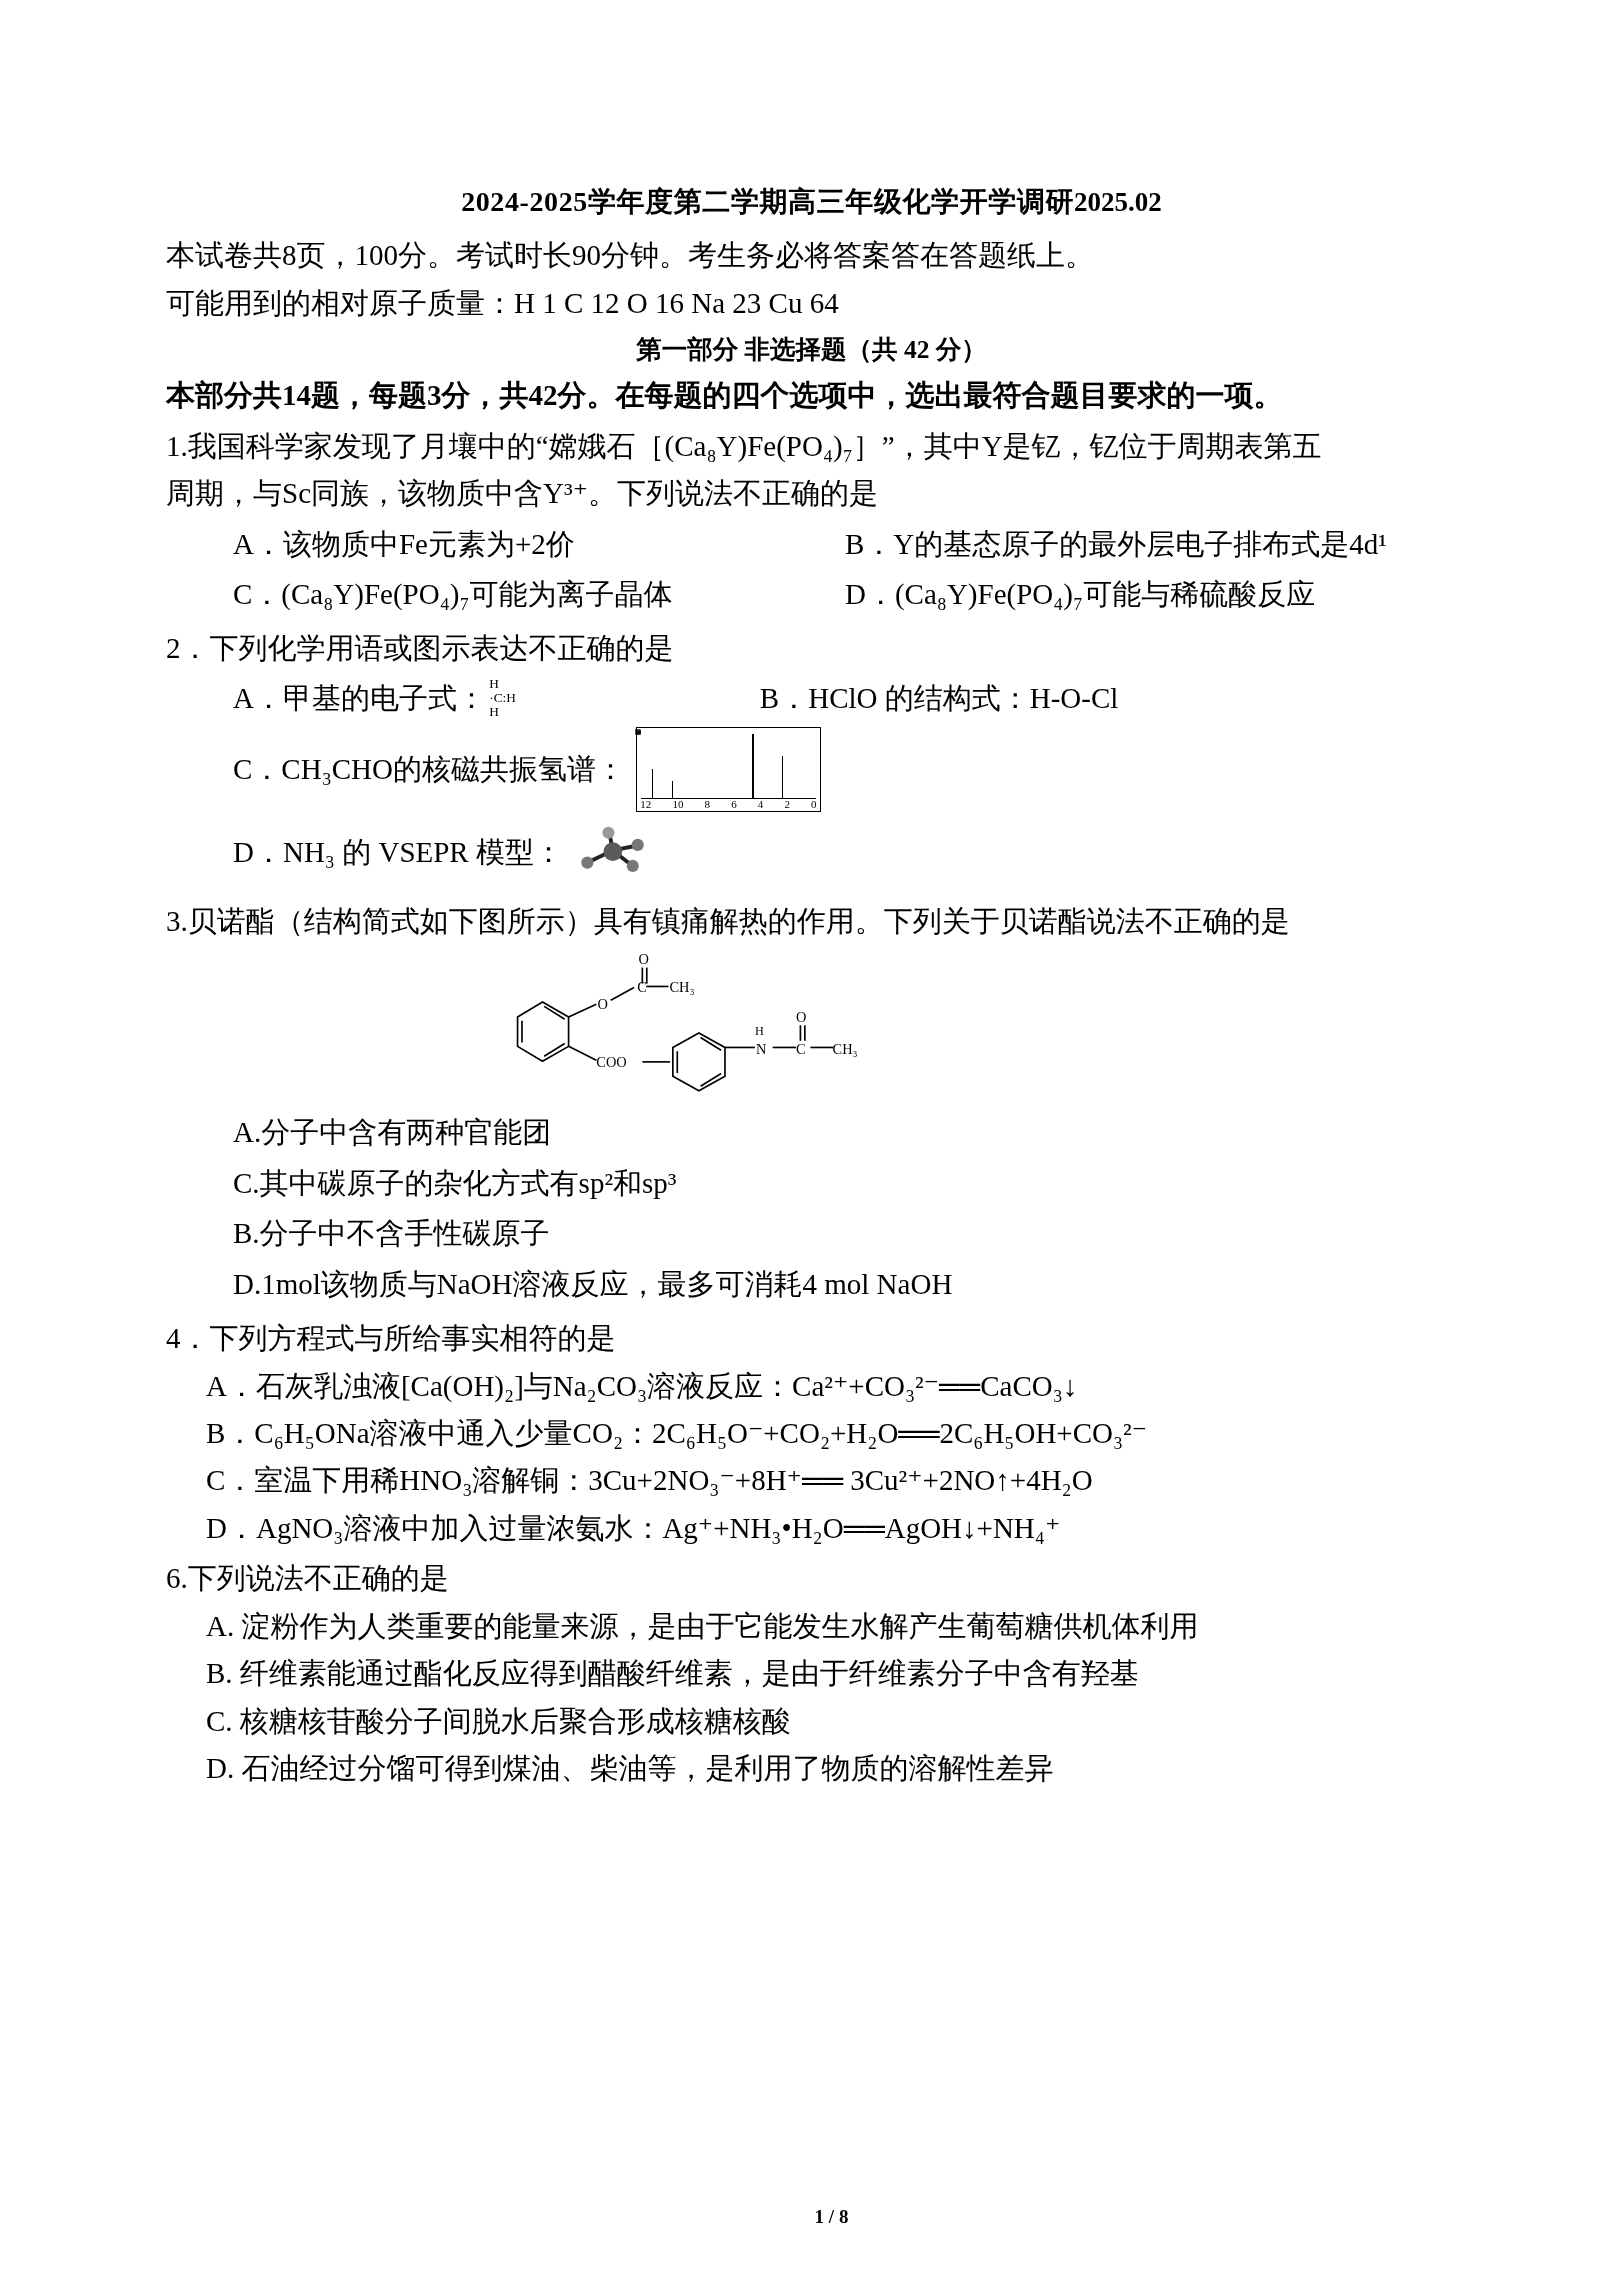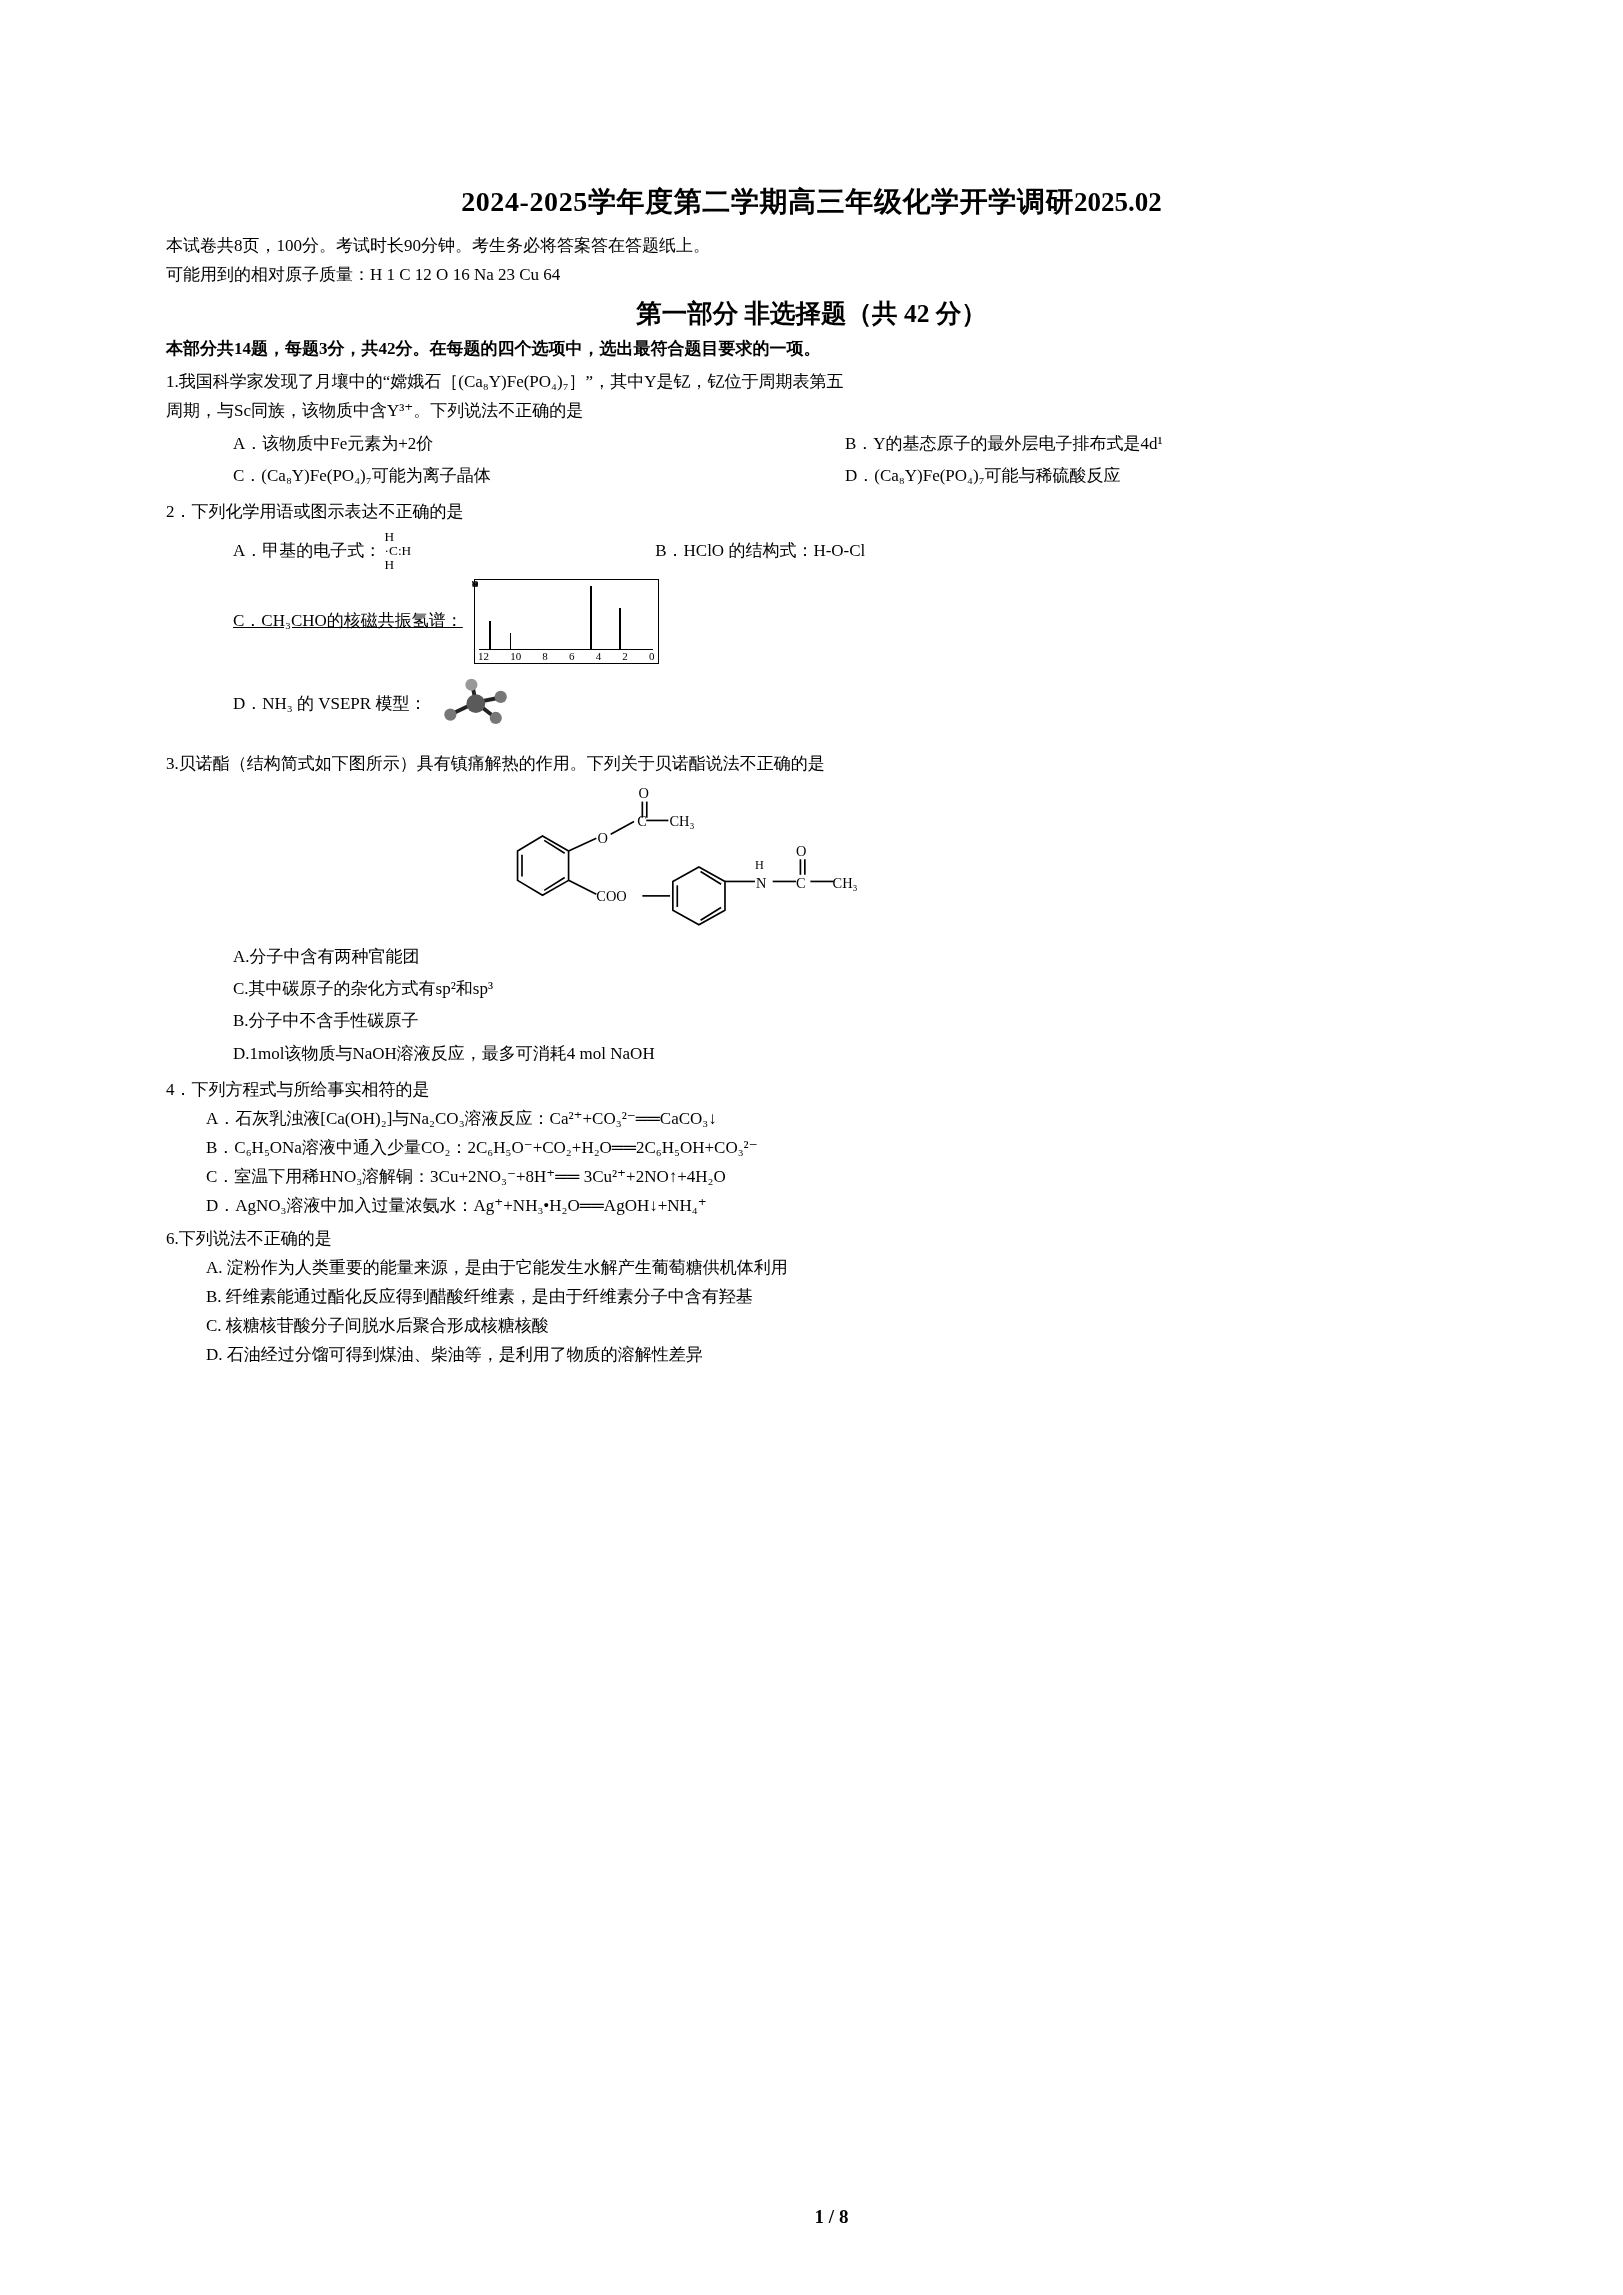--- a/index.html
+++ b/index.html
@@ -28,21 +28,21 @@
   .doc-title {
     font-size: 28px;
     font-weight: bold;
     letter-spacing: 0.6px;
   }
   .doc-date {
     font-size: 27px;
     font-weight: bold;
   }
   .line {
-    font-size: 17px;
+    font-size: 29px;
     line-height: 1.52;
     margin: 3.3px 0;
   }
   .line.bold { font-weight: bold; }
   .indent1 { padding-left: 0px; }
   .indent2 { padding-left: 40px; }
   .indent3 { padding-left: 67px; }
   .sec-head {
     font-size: 25.5px;
     font-weight: bold;
@@ -169,21 +169,21 @@
     <div class="figure-row indent3" style="margin-top:5.5px;">
       <div class="line" style="margin:0;">A．甲基的电子式：</div>
       <div class="methyl">
         <div>H</div>
         <div>·C:H</div>
         <div>H</div>
       </div>
       <div class="line" style="margin:0 0 0 244px;">B．HClO 的结构式：H-O-Cl</div>
     </div>
 
-    <div class="figure-row indent3" style="margin-top:6.7px;text-decoration:underline;">
+    <div class="figure-row indent3" style="margin-top:6.7px;">
       <div class="line" style="margin:0;">C．CH₃CHO的核磁共振氢谱：</div>
       <div class="nmr-box">
         <div class="nmr-ylabel">吸收峰面积</div>
         <div class="nmr-axis"></div>
         <div class="nmr-peak" style="left:8%;height:34%;"></div>
         <div class="nmr-peak" style="left:19%;height:20%;"></div>
         <div class="nmr-peak" style="left:63%;height:76%;"></div>
         <div class="nmr-peak" style="left:79%;height:50%;"></div>
         <div class="nmr-ticks">
           <span>12</span>

